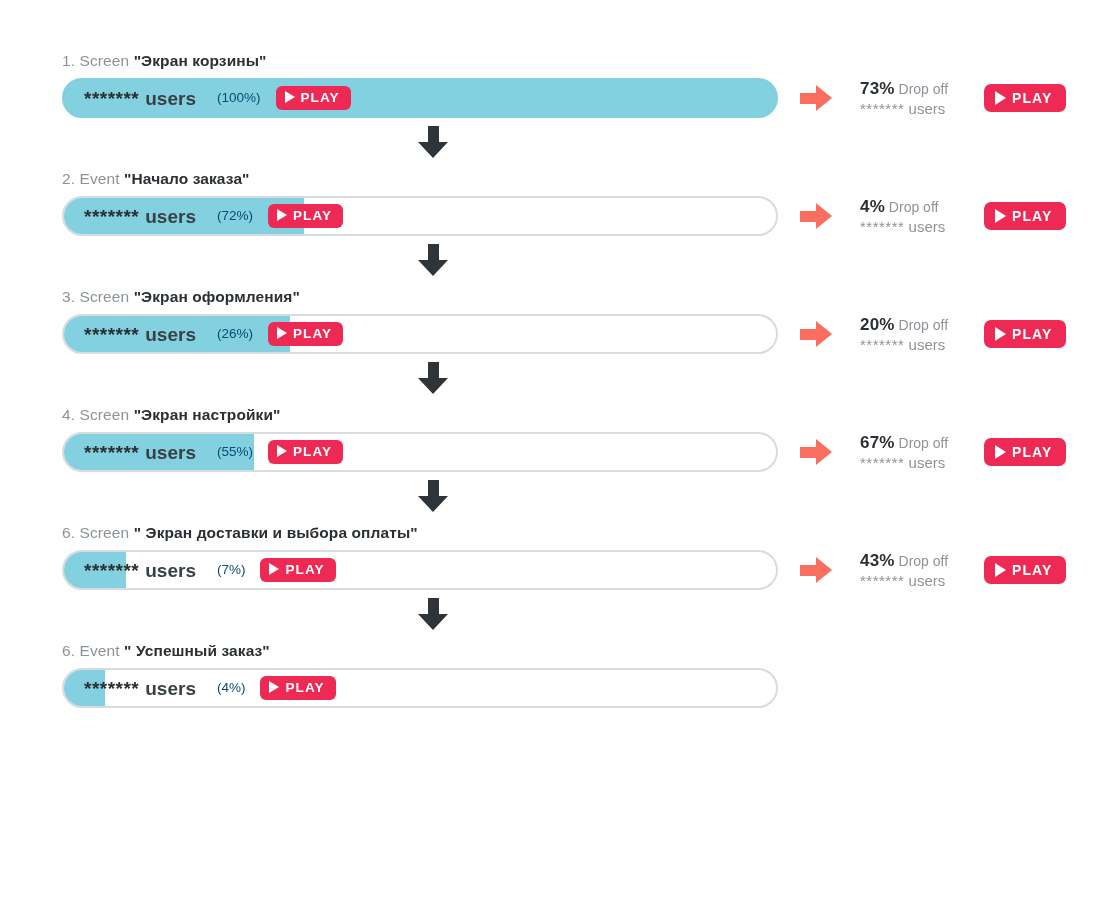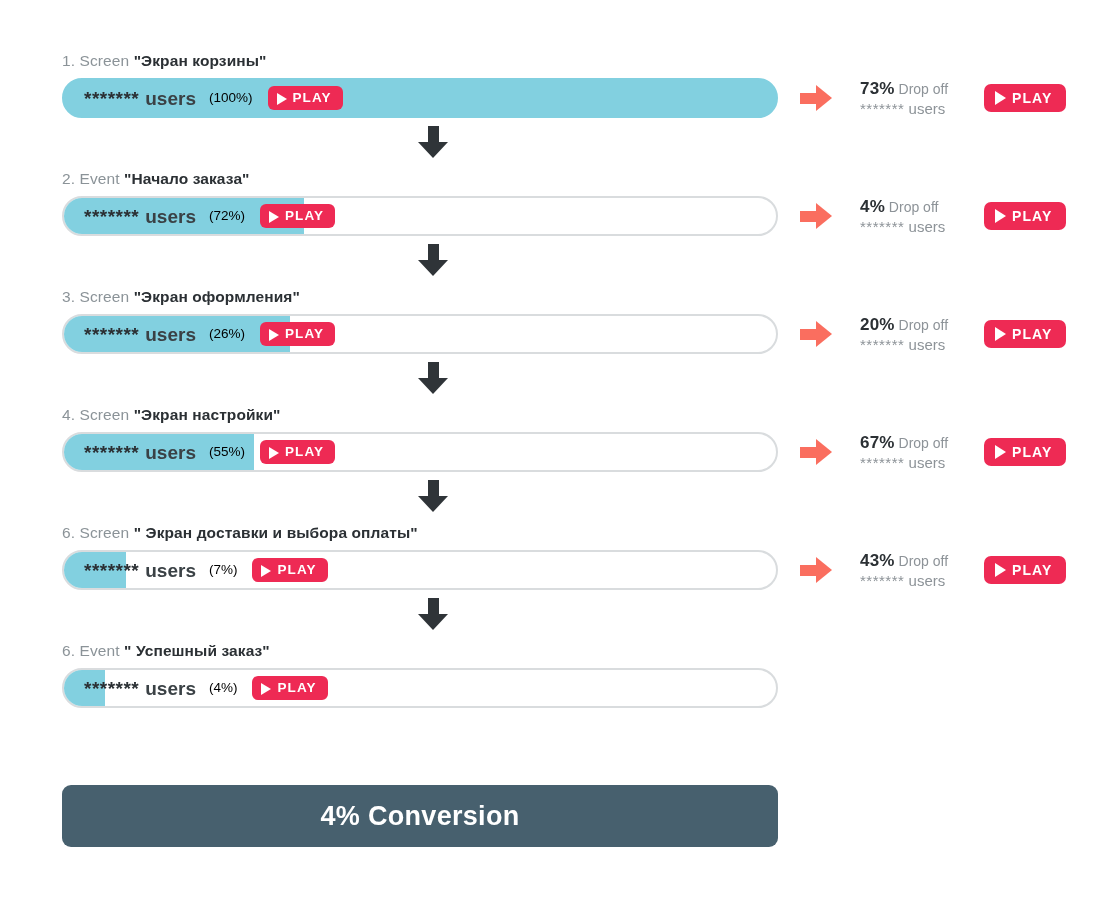--- a/index.html
+++ b/index.html
@@ -106,29 +106,29 @@
   }
   .users-word {
     font-size: 19px;
     font-weight: bold;
     color: #3a4145;
     line-height: 1;
     margin-left: -3px;
   }
   .users-pct {
     font-size: 13.5px;
-    color: #000000;
+    color: #0c4a6e;
     line-height: 1;
-    margin-left: 4px;
+    margin-left: 12px;
   }
 
   
   .play-btn {
     display: inline-flex;
-    align-items: flex-end;
+    align-items: flex-start;
     gap: 6px;
     background: #ee2a54;
     border-radius: 6px;
     padding: 5px 11px 5px 9px;
     margin-left: 6px;
     line-height: 1;
     cursor: pointer;
     user-select: none;
   }
   .play-btn .tri {
@@ -513,16 +513,13 @@
               <span class="tri"></span>
               <span class="play-text">PLAY</span>
             </span>
           </div>
         </div>
 
       </div>
       </div>
     </div>
 
-  <div class="conversion">
-    <span class="conversion-text">4% Conversion</span>
-  </div>
 </div>
 
 </body></html>

